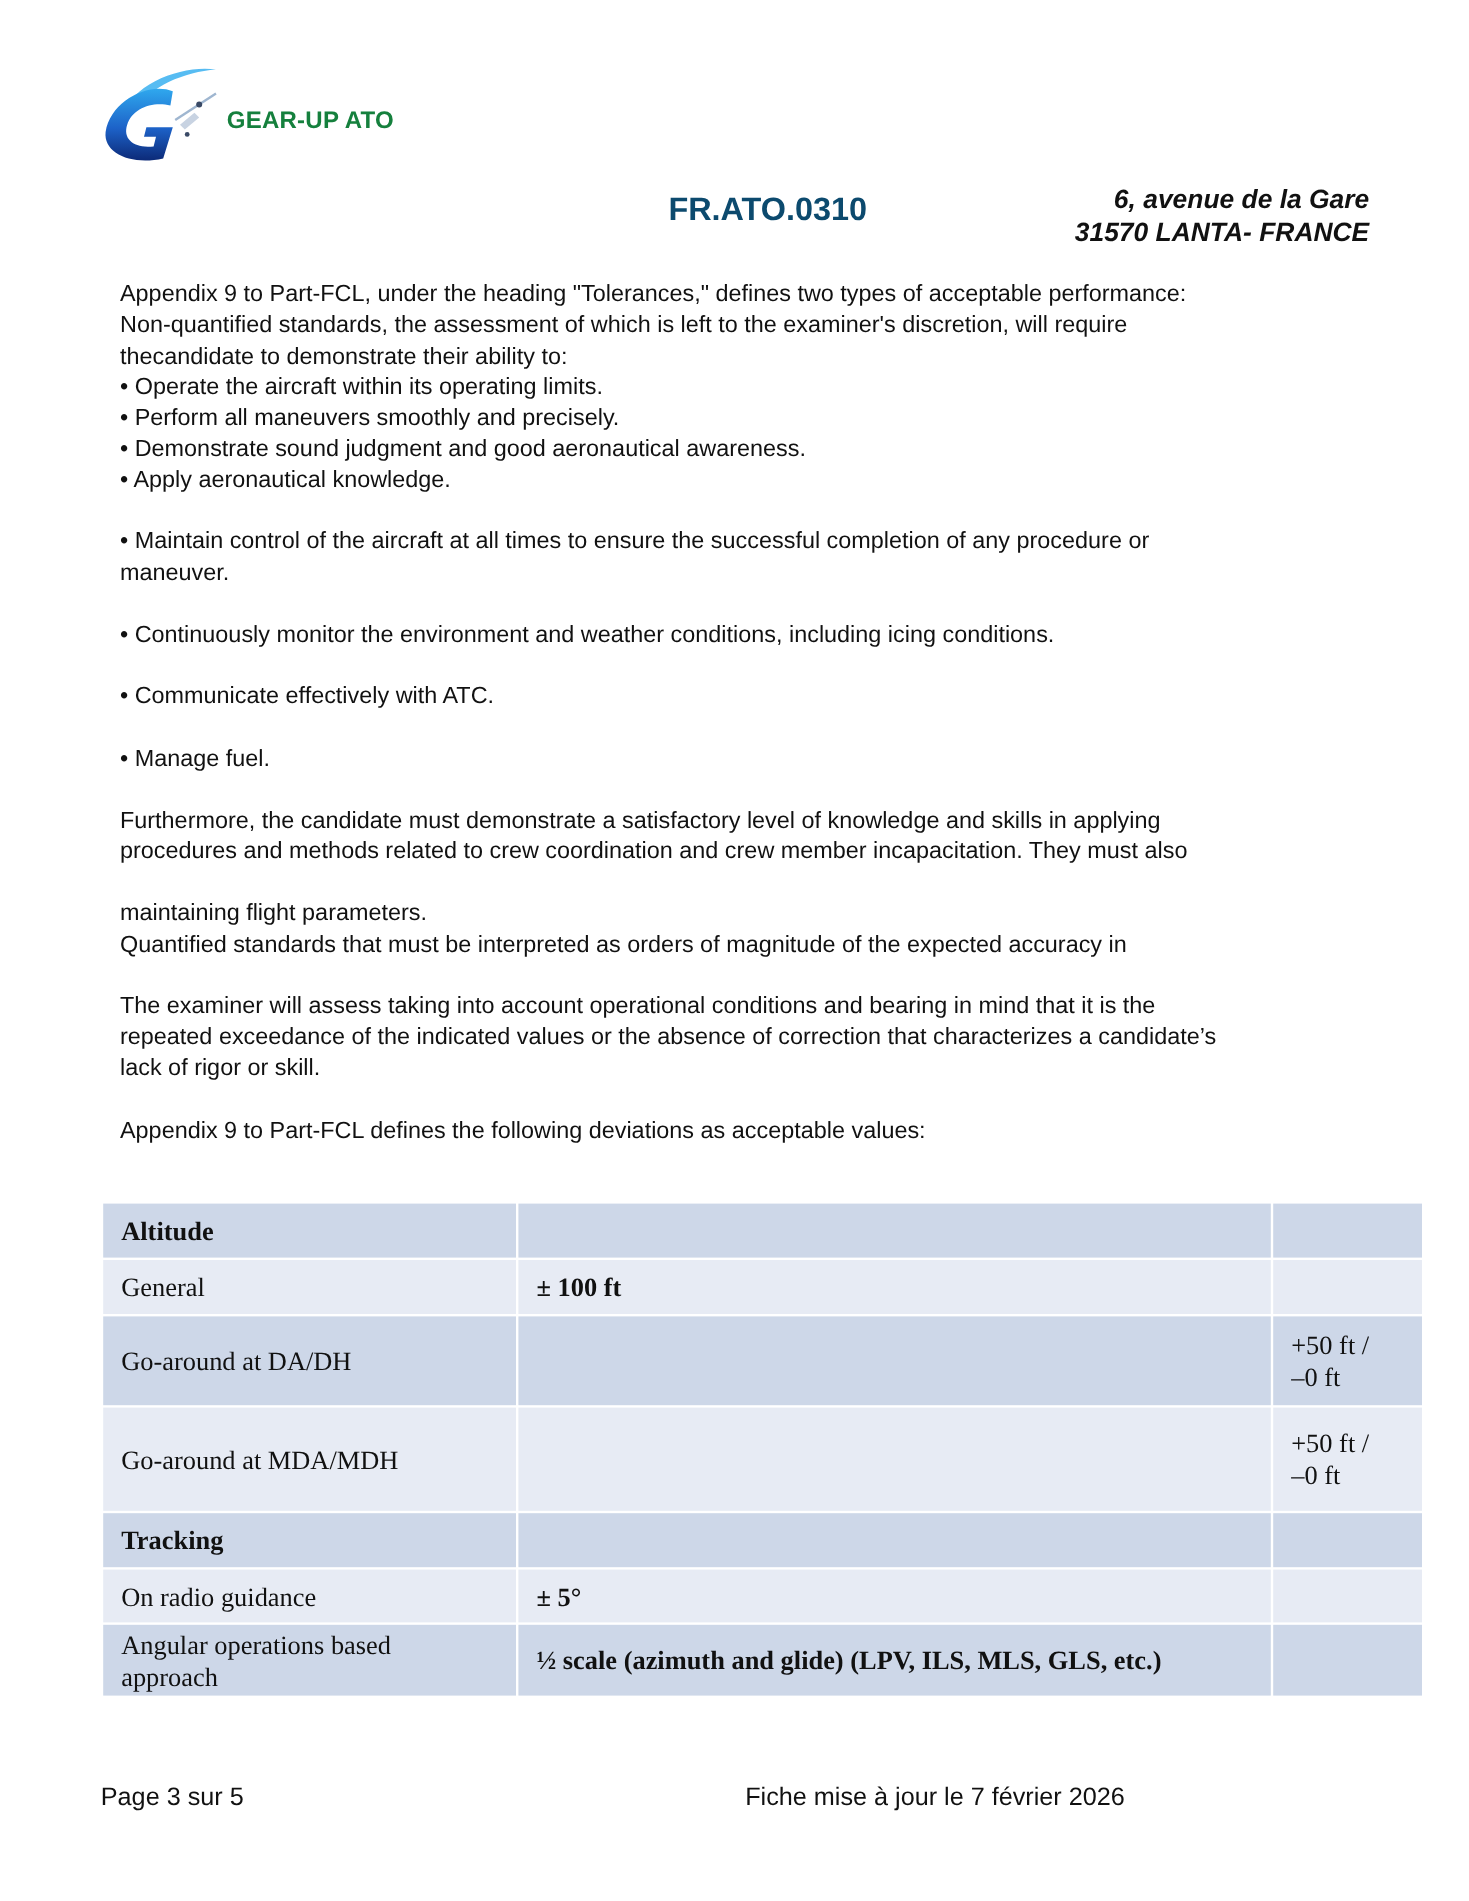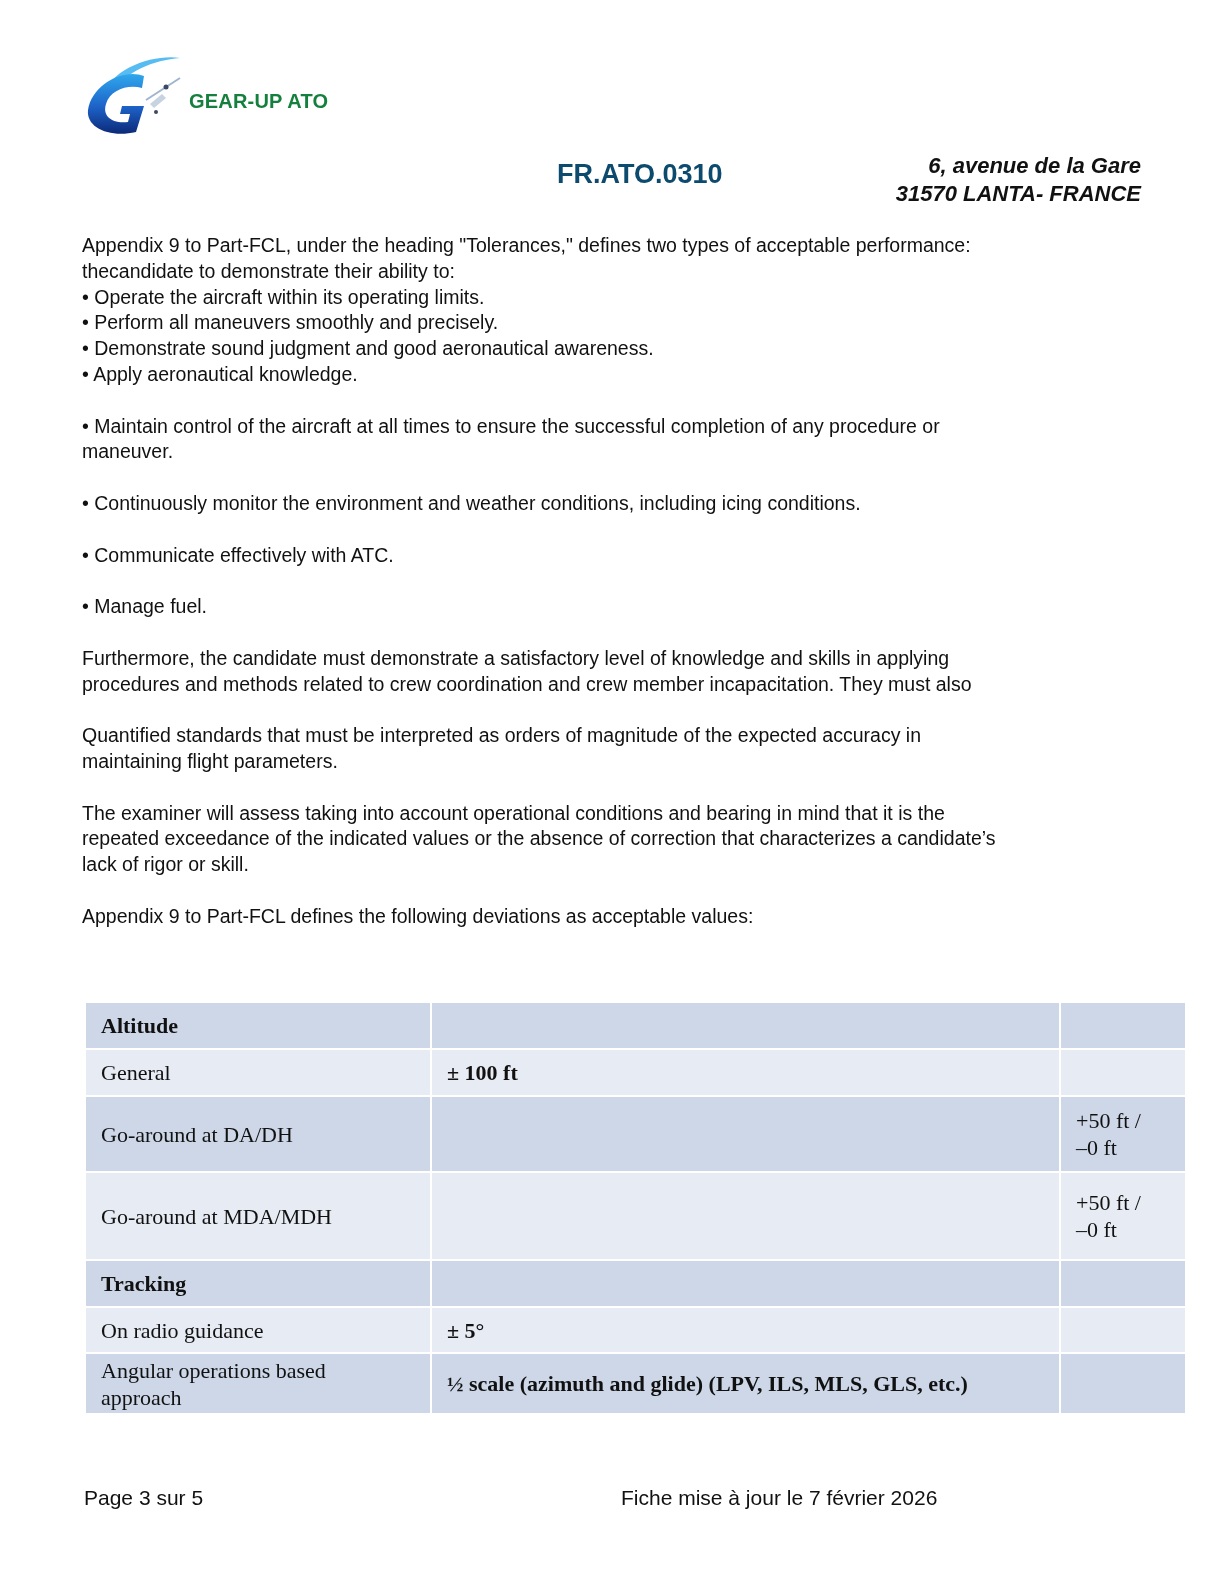--- a/index.html
+++ b/index.html
@@ -48,21 +48,21 @@
       top: 152px;
       text-align: right;
       font-weight: bold;
       font-style: italic;
       font-size: 22px;
       line-height: 28px;
       color: #111;
     }
     .body-text {
       position: absolute;
-      left: 82px;
+      left: 100px;
       top: 233px;
       width: 1050px;
       font-size: 19.5px;
       line-height: 25.8px;
       color: #111;
     }
     .body-text p {
       margin: 0;
     }
     .body-text .gap {
@@ -127,40 +127,41 @@
 </div>
 
 <div class="doc-code">FR.ATO.0310</div>
 <div class="address">
   <div>6, avenue de la Gare</div>
   <div>31570 LANTA- FRANCE</div>
 </div>
 
 <div class="body-text">
   <p>Appendix 9 to Part-FCL, under the heading "Tolerances," defines two types of acceptable performance:</p>
+  <p>Non-quantified standards, the assessment of which is left to the examiner's discretion, will require</p>
   <p>thecandidate to demonstrate their ability to:</p>
   <p>• Operate the aircraft within its operating limits.</p>
   <p>• Perform all maneuvers smoothly and precisely.</p>
   <p>• Demonstrate sound judgment and good aeronautical awareness.</p>
   <p>• Apply aeronautical knowledge.</p>
   <div class="gap"></div>
   <p>• Maintain control of the aircraft at all times to ensure the successful completion of any procedure or</p>
   <p>maneuver.</p>
   <div class="gap"></div>
   <p>• Continuously monitor the environment and weather conditions, including icing conditions.</p>
   <div class="gap"></div>
   <p>• Communicate effectively with ATC.</p>
   <div class="gap"></div>
   <p>• Manage fuel.</p>
   <div class="gap"></div>
   <p>Furthermore, the candidate must demonstrate a satisfactory level of knowledge and skills in applying</p>
   <p>procedures and methods related to crew coordination and crew member incapacitation. They must also</p>
   <div class="gap"></div>
+  <p>maintaining flight parameters.</p>
   <p>Quantified standards that must be interpreted as orders of magnitude of the expected accuracy in</p>
-  <p>maintaining flight parameters.</p>
   <div class="gap"></div>
   <p>The examiner will assess taking into account operational conditions and bearing in mind that it is the</p>
   <p>repeated exceedance of the indicated values or the absence of correction that characterizes a candidate’s</p>
   <p>lack of rigor or skill.</p>
   <div class="gap"></div>
   <p>Appendix 9 to Part-FCL defines the following deviations as acceptable values:</p>
 </div>
 
 <table class="tol-table">
   <tbody>

